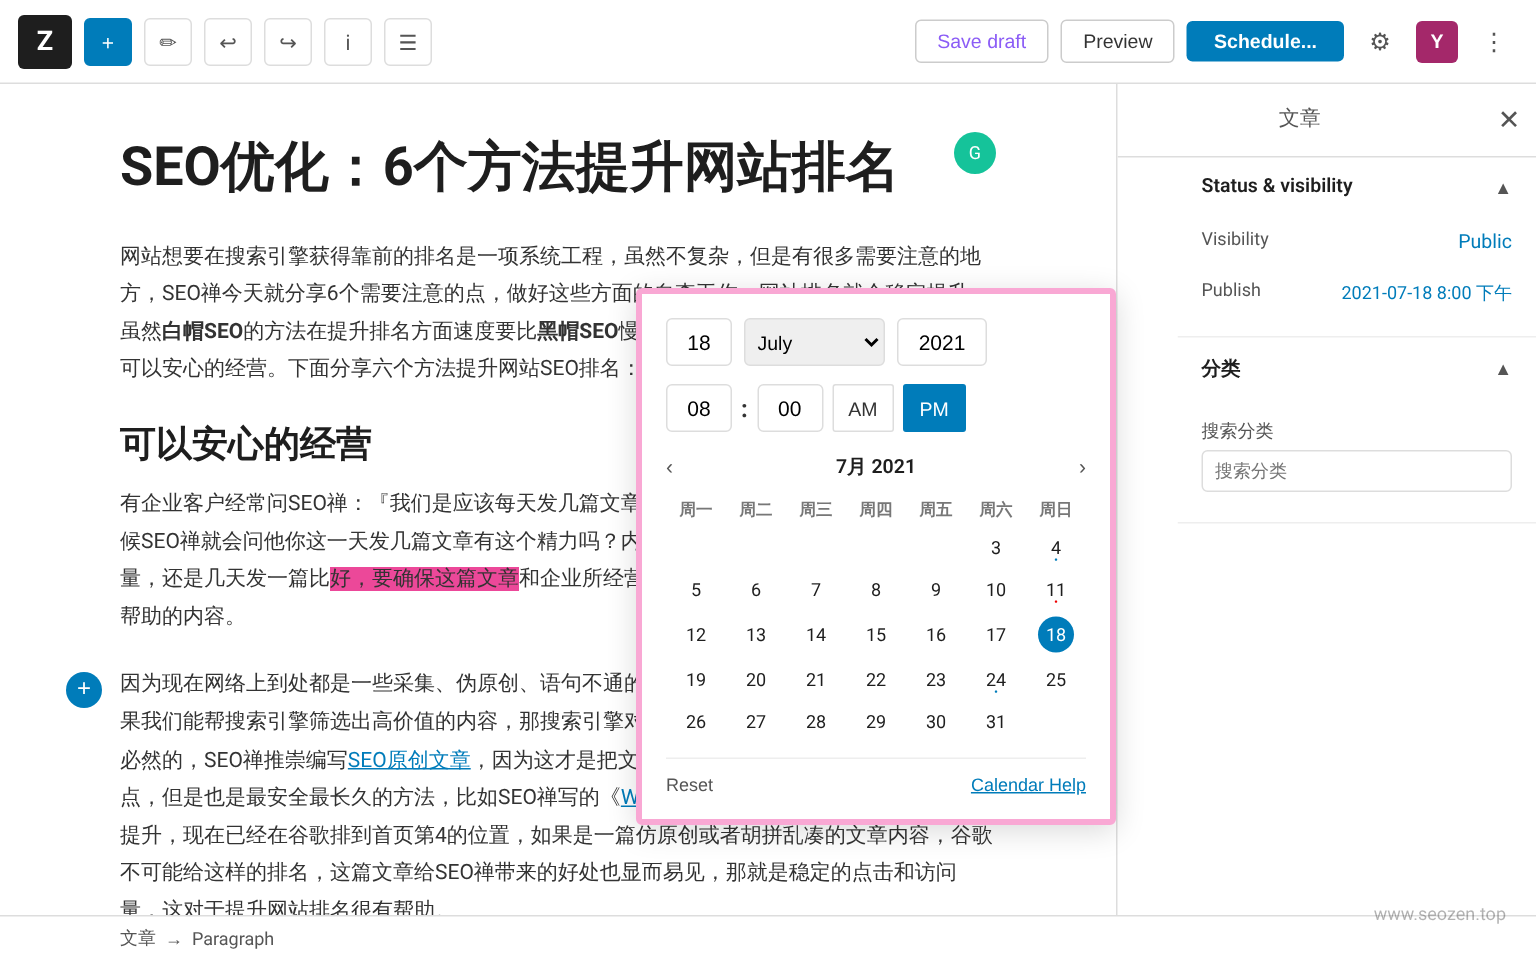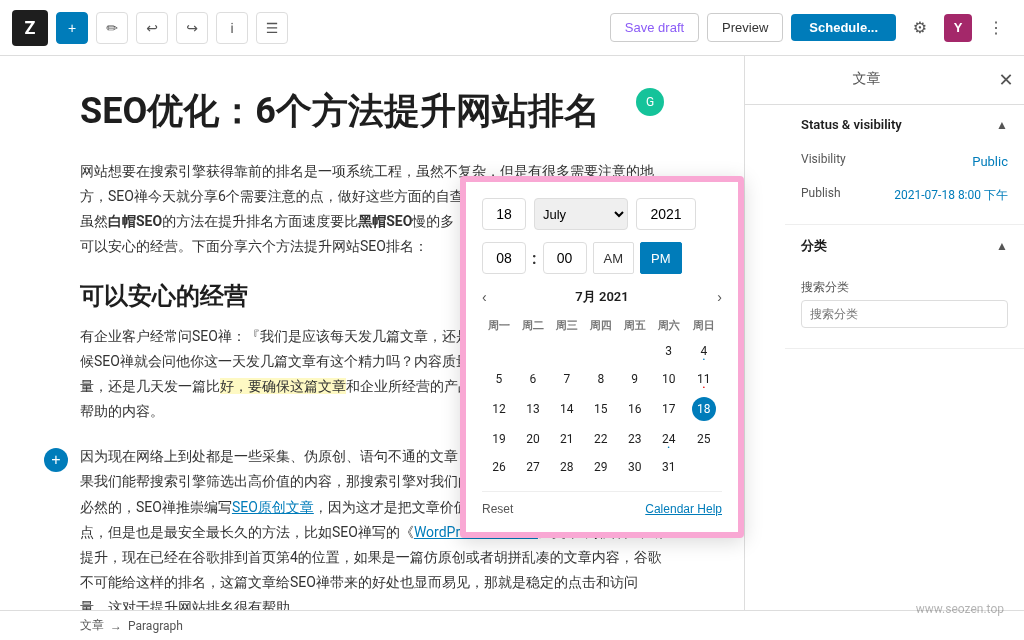--- a/index.html
+++ b/index.html
@@ -53,22 +53,22 @@
 
     .sidebar-section { border-bottom: 1px solid #eee; }
     .sidebar-section-header { display: flex; justify-content: space-between; align-items: center; padding: 12px 16px; cursor: pointer; }
     .sidebar-section-title { font-size: 13px; font-weight: 600; color: #1e1e1e; }
     .collapse-icon { color: #555; font-size: 12px; }
     .field-label { font-size: 12px; color: #555; margin-bottom: 4px; }
     .field-value { font-size: 13px; color: #007cba; }
 
     
     .calendar-popup {
-      position: absolute; top: 176px; right: 280px; width: 284px;
-      background: #fff; border: 6px solid #f9a8d4; border-radius: 4px;
+      position: absolute; top: 192px; right: 280px; width: 320px;
+      background: #fff; border: 4px solid #f9a8d4; border-radius: 4px;
       box-shadow: 0 4px 20px rgba(0,0,0,0.15); z-index: 100; padding: 16px;
     }
 
     .date-time-row { display: flex; align-items: center; gap: 8px; margin-bottom: 12px; }
     .day-input { width: 44px; height: 32px; border: 1px solid #ddd; border-radius: 4px; text-align: center; font-size: 14px; }
     .month-select { height: 32px; border: 1px solid #ddd; border-radius: 4px; padding: 0 4px; font-size: 13px; }
     .year-input { width: 60px; height: 32px; border: 1px solid #ddd; border-radius: 4px; text-align: center; font-size: 14px; }
 
     .time-row { display: flex; align-items: center; gap: 6px; margin-bottom: 14px; }
     .time-input { width: 44px; height: 32px; border: 1px solid #ddd; border-radius: 4px; text-align: center; font-size: 14px; }
@@ -92,21 +92,21 @@
 
     .sidebar-field-row { display: flex; justify-content: space-between; align-items: center; padding: 8px 16px; }
 
     .category-section { padding: 12px 16px; }
     .cat-search-input { width: 100%; border: 1px solid #ddd; border-radius: 4px; padding: 6px 8px; font-size: 12px; margin-bottom: 8px; }
     .cat-checkbox-row { display: flex; align-items: center; gap: 6px; padding: 4px 0; font-size: 13px; }
     .cat-checkbox { width: 16px; height: 16px; accent-color: #007cba; }
 
     .watermark { position: absolute; bottom: 24px; right: 20px; font-size: 12px; color: rgba(0,0,0,0.3); }
 
-    .selected-highlight { background: #fef9c3; margin-top: 44px; }
+    .selected-highlight { background: #ec4899; margin-top: 44px; }
   </style>
 </head>
 <body>
 
 <div class="toolbar">
   <div class="toolbar-logo">
       <span>Z</span>
     </div>
   <button class="toolbar-btn primary" title="Add block">+</button>
   <button class="toolbar-btn">✏</button>

